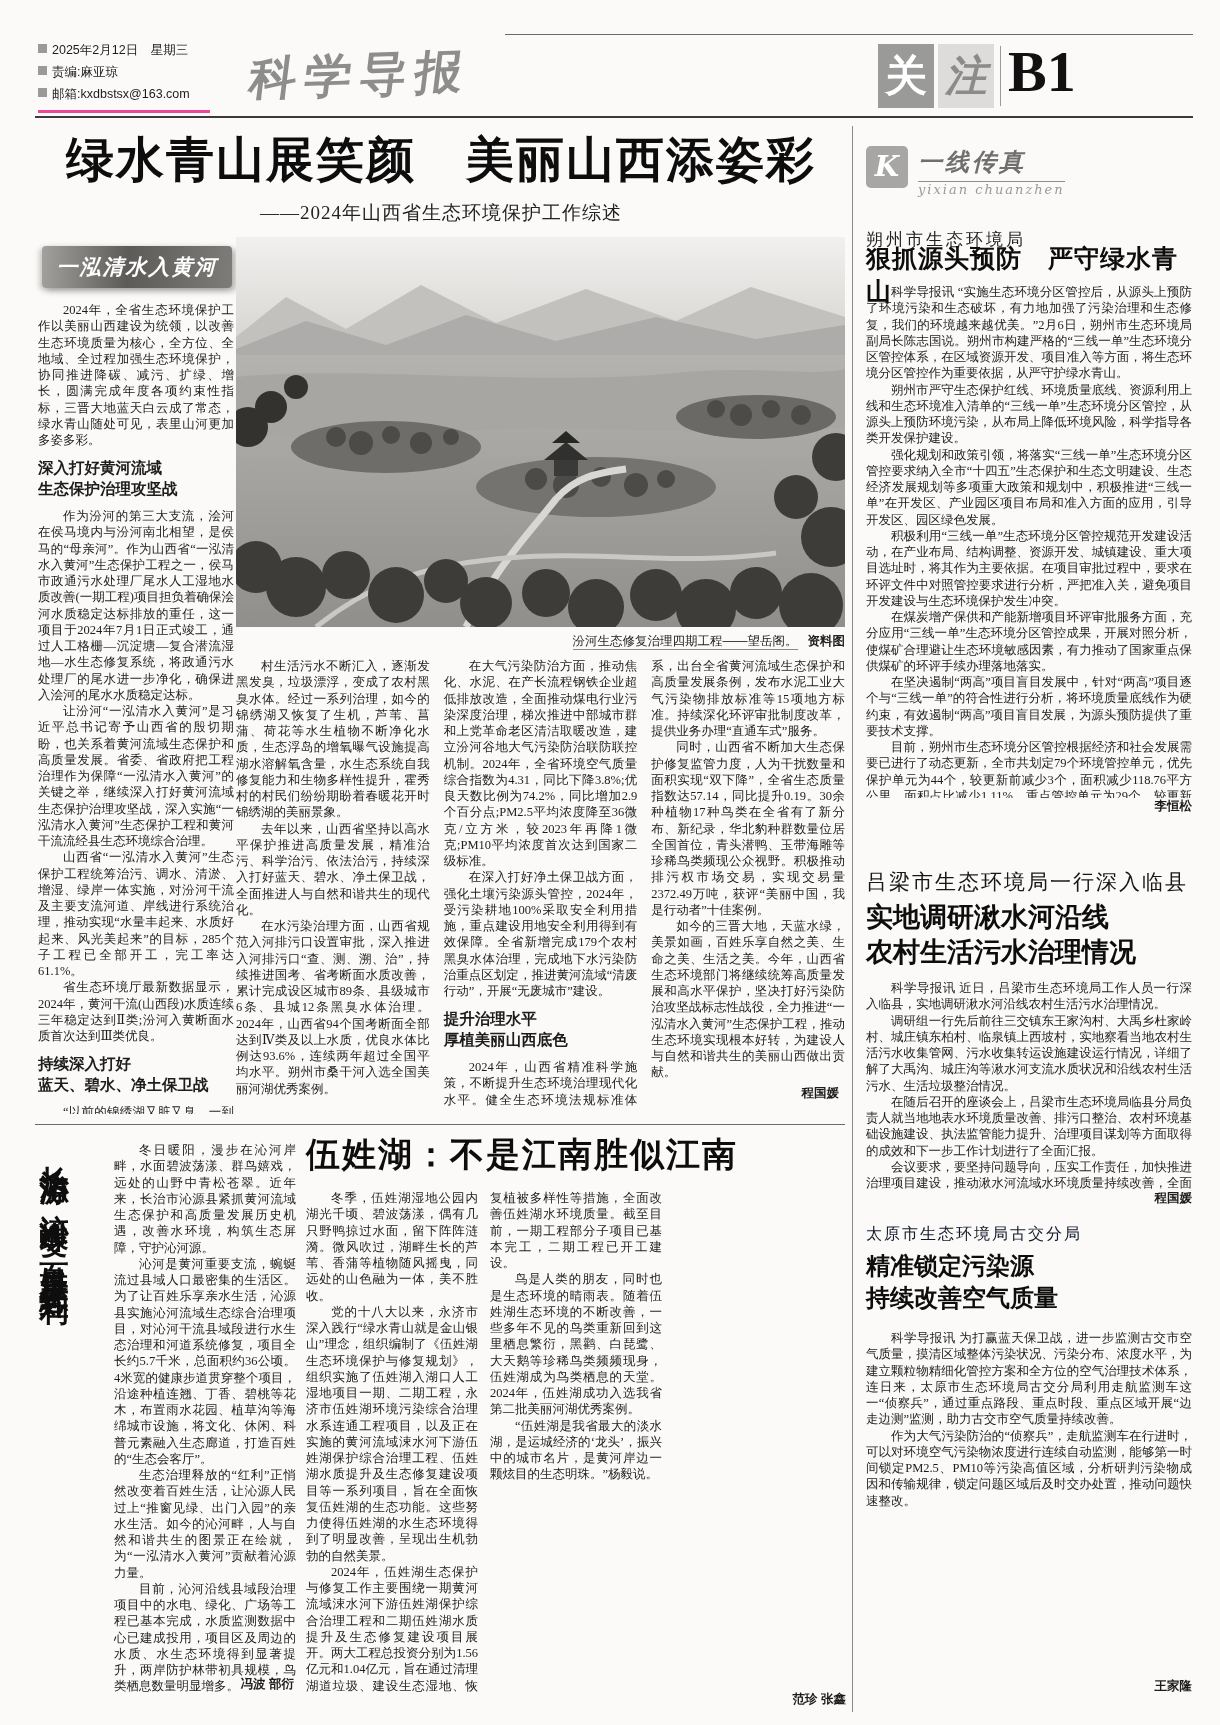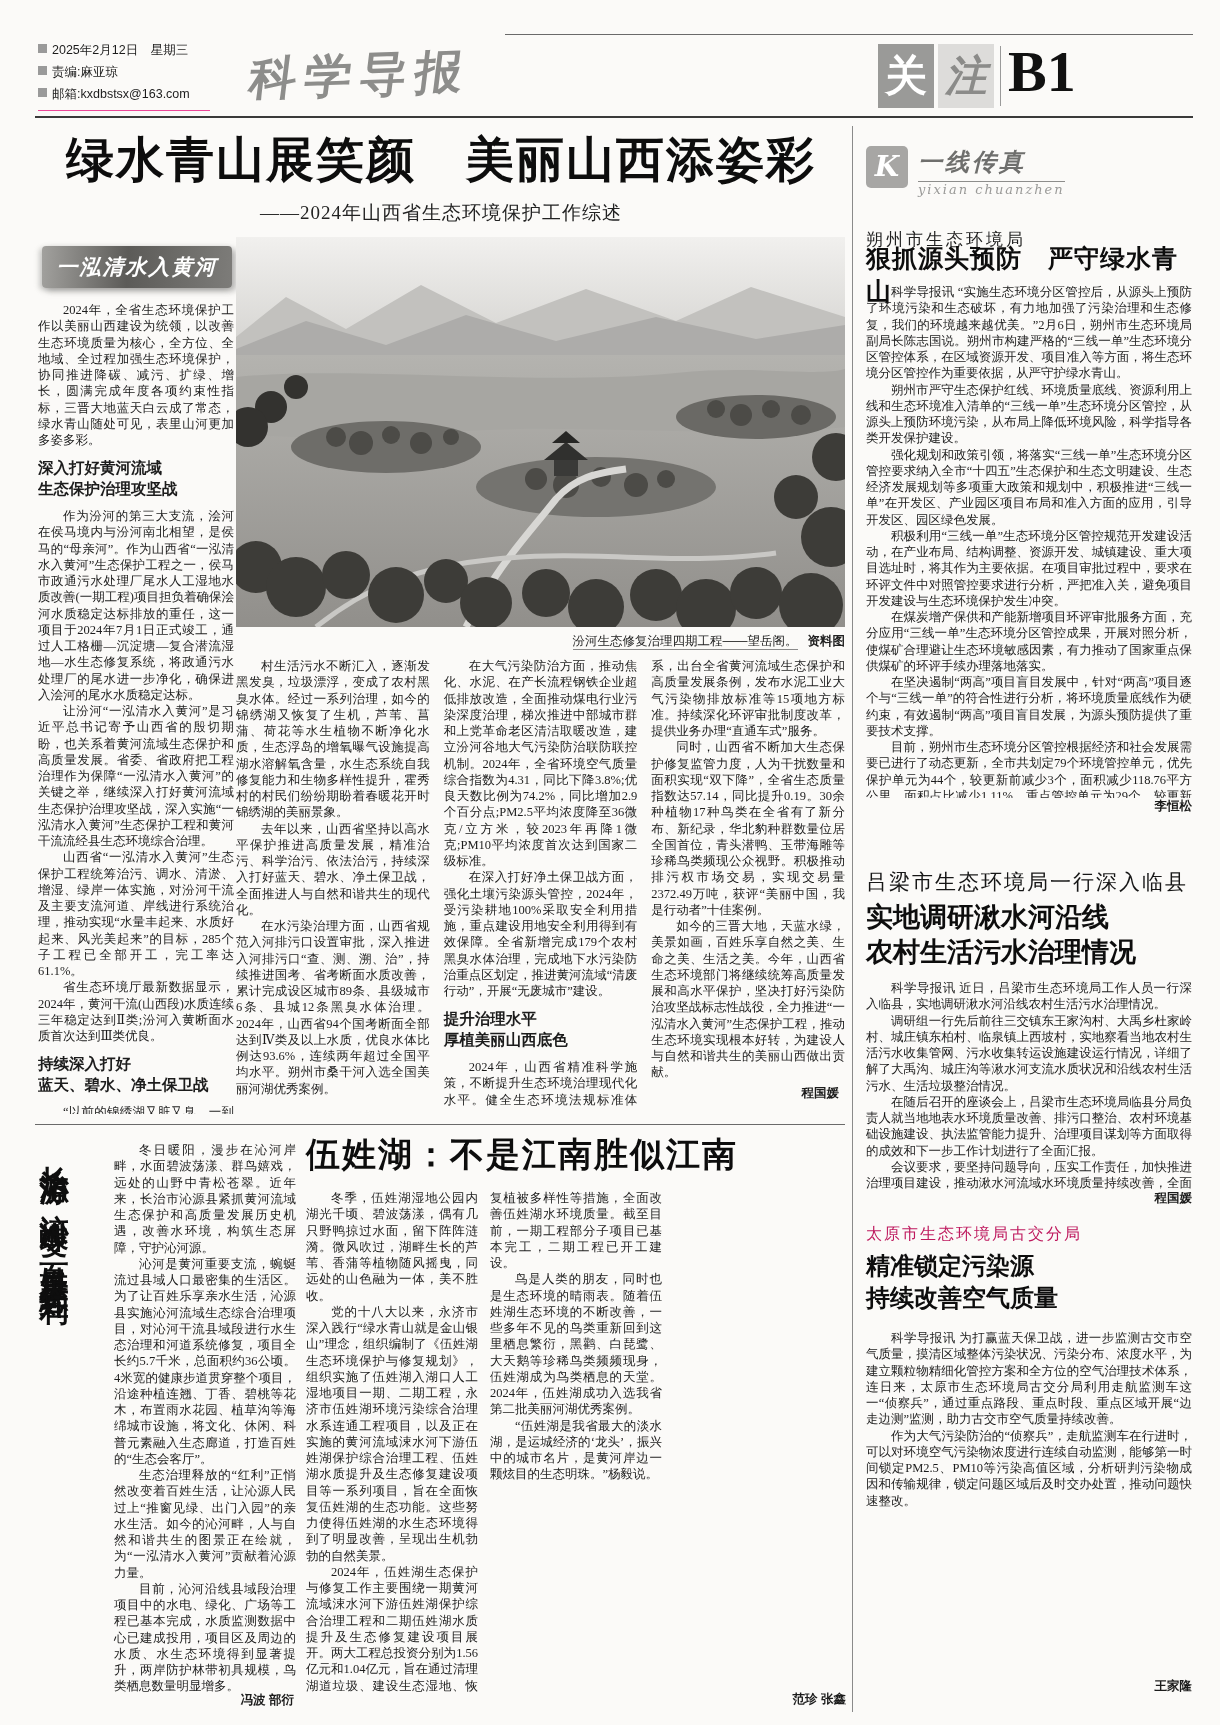--- a/index.html
+++ b/index.html
@@ -1,20 +1,20 @@
 <!DOCTYPE html>
 <html><head>
 <meta charset="utf-8">
 <style>
   html,body{margin:0;padding:0;}
   body{width:1220px;height:1725px;background:#fbfaf8;font-family:"Liberation Serif","DejaVu Serif",serif;color:#1c1c1c;}
   #page{position:relative;width:1220px;height:1725px;overflow:hidden;background:#fbfaf8;}
   .abs{position:absolute;}
   
-  .hdr-left{left:38px;top:40px;width:172px;font-family:"Liberation Sans",sans-serif;font-size:12.5px;line-height:1.75;border-bottom:1px solid #ec4899;padding-bottom:4px;}
+  .hdr-left{left:38px;top:40px;width:172px;font-family:"Liberation Sans",sans-serif;font-size:12.5px;line-height:1.75;border-bottom:3px solid #ec4899;padding-bottom:4px;}
   .hdr-left .sq{display:inline-block;width:9px;height:9px;background:#9a9a9a;margin-right:5px;vertical-align:1px;}
   .masthead{left:195px;top:44px;width:330px;text-align:center;font-size:47px;font-weight:bold;color:#8d8d8b;transform:skewX(-9deg) rotate(-2deg);letter-spacing:8px;font-family:"DejaVu Serif",serif;}
   .hdr-topline{left:505px;top:34px;width:688px;height:1px;background:#6a6a6a;}
   .tagblock{top:44px;width:56px;height:64px;text-align:center;font-size:42px;line-height:64px;font-weight:bold;font-family:"Liberation Sans",sans-serif;}
   .tag1{left:878px;background:#9a9a98;color:#ffffff;}
   .tag2{left:938px;background:#dddcda;color:#8b8b89;font-family:"DejaVu Serif",serif;font-style:italic;}
   .tagsep{left:1000px;top:46px;width:1px;height:60px;background:#9a9a9a;}
   .edition{left:1008px;top:38px;font-size:58px;font-weight:bold;font-family:"Liberation Serif",serif;color:#111;}
   .hdr-bottomline{left:35px;top:116px;width:1158px;height:2px;background:#3a3a3a;}
   
@@ -31,39 +31,39 @@
   .caption{left:236px;top:633px;width:609px;text-align:right;font-size:12.5px;font-family:"Liberation Sans",sans-serif;color:#222;}
   .caption .cap-main{border-bottom:1px solid #8a8a8a;padding-bottom:1px;}
   .caption .cap-credit{font-weight:bold;margin-left:10px;}
   .m-flow{left:236px;top:658px;width:609px;height:452px;column-count:3;column-gap:14px;column-fill:auto;overflow:hidden;}
   .sep-bottom{left:35px;top:1124px;width:810px;height:1px;background:#6a6a6a;}
   .v-divider{left:852px;top:126px;width:1px;height:1586px;background:#8a8a8a;}
   
   .bl{left:38px;top:1142px;width:258px;height:566px;display:flex;}
   .bl-title{writing-mode:vertical-lr;font-family:"Liberation Sans",sans-serif;font-weight:bold;font-size:29px;line-height:1.12;letter-spacing:4px;width:70px;height:560px;color:#0e0e0e;}
   .bl-body{flex:1;height:566px;overflow:hidden;position:relative;padding-left:6px;}
-  .bl-byline{position:absolute;right:2px;bottom:0;background:#fbfaf8;font-weight:bold;font-family:"Liberation Sans",sans-serif;font-size:12.5px;padding-left:8px;margin-left:33px;}
+  .bl-byline{position:absolute;right:2px;bottom:16px;background:#fbfaf8;font-weight:bold;font-family:"Liberation Sans",sans-serif;font-size:12.5px;padding-left:8px;margin-left:33px;}
   
   .bm{left:306px;top:1132px;width:540px;height:578px;}
   .bm-headline{font-family:"Liberation Sans",sans-serif;font-weight:bold;font-size:34px;letter-spacing:2px;width:470px;margin-bottom:12px;color:#0d0d0d;}
   .bm-body{height:505px;column-count:3;column-gap:12px;column-fill:auto;overflow:hidden;position:relative;}
   .bm-byline{position:absolute;right:0;bottom:2px;background:#fbfaf8;font-weight:bold;font-family:"Liberation Sans",sans-serif;font-size:12.5px;padding-left:8px;}
   .bm-wrap{position:relative;height:578px;}
   
   .sb-brand{left:866px;top:146px;width:326px;display:flex;align-items:flex-start;}
   .k-logo{width:42px;height:42px;background:#a7a6a4;color:#fff;border-radius:5px;text-align:center;line-height:42px;font-size:28px;font-weight:bold;font-style:italic;font-family:"DejaVu Serif",serif;margin-right:10px;}
   .brand-title{font-size:24px;font-weight:bold;color:#6f6f6d;letter-spacing:3px;border-bottom:1.5px solid #8d8d8b;padding-bottom:3px;font-family:"DejaVu Serif",serif;font-style:italic;}
   .brand-pinyin{font-size:13px;color:#9a9a98;font-style:italic;font-family:"DejaVu Serif",serif;letter-spacing:2px;}
   .sb-kicker1{left:866px;top:216px;width:326px;font-size:17px;letter-spacing:3px;font-family:"Liberation Sans",sans-serif;color:#1e1e1e;margin-top:12px;}
   .sb-head1{left:866px;top:242px;width:326px;font-size:25px;font-weight:bold;font-family:"Liberation Sans",sans-serif;letter-spacing:1px;color:#0d0d0d;}
   .sb-body{width:326px;overflow:hidden;font-size:12.5px;}
   .sb-byline{width:326px;text-align:right;font-weight:bold;font-family:"Liberation Sans",sans-serif;font-size:12.5px;background:#fbfaf8;}
   .sb-kicker2{left:866px;top:868px;width:326px;font-size:21px;letter-spacing:2px;font-family:"Liberation Sans",sans-serif;color:#161616;}
   .sb-head2{left:866px;top:900px;width:326px;font-size:27px;font-weight:bold;font-family:"Liberation Sans",sans-serif;white-space:pre-line;line-height:1.3;color:#0d0d0d;}
-  .sb-kicker3{left:866px;top:1224px;width:326px;font-size:16px;letter-spacing:2px;font-family:Liberation Sans, sans-serif;color:#be185d;}
+  .sb-kicker3{left:866px;top:1224px;width:326px;font-size:16px;letter-spacing:2px;font-family:Liberation Sans, sans-serif;color:#0f172a;}
   .sb-head3{left:866px;top:1250px;width:326px;font-size:24px;font-weight:bold;font-family:"Liberation Sans",sans-serif;white-space:pre-line;line-height:1.35;color:#0d0d0d;}
 </style>
 </head>
 <body>
 
 <div id="page">
 
   <div class="abs hdr-left">
     <div><span class="sq"></span><span>2025年2月12日　星期三</span></div>
     <div><span class="sq"></span><span>责编:麻亚琼</span></div>

